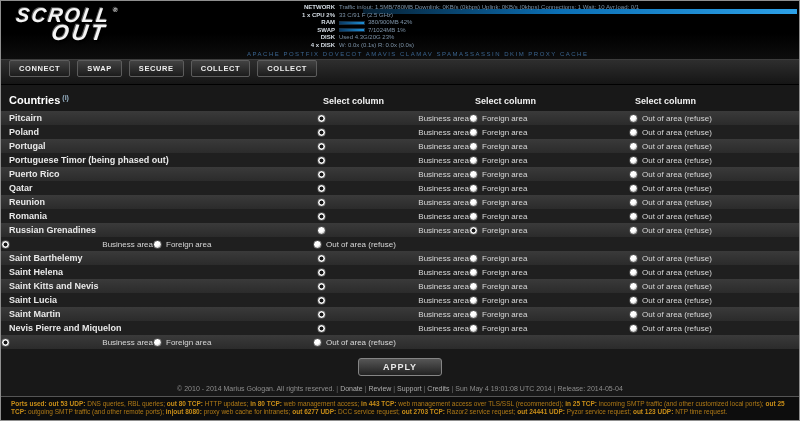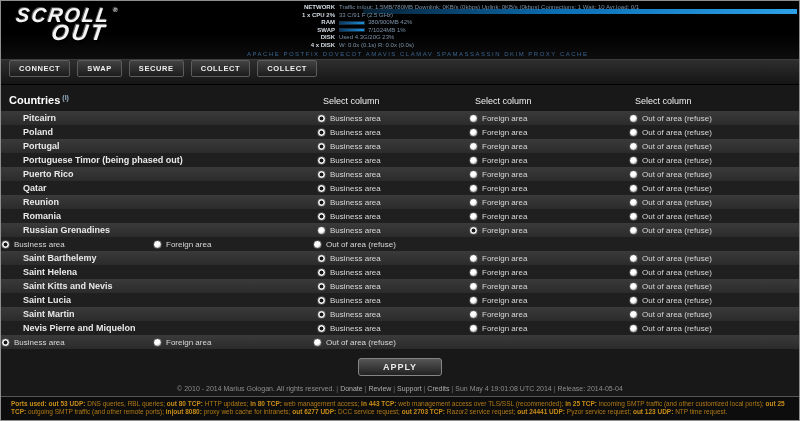--- a/index.html
+++ b/index.html
@@ -30,29 +30,29 @@
         border-bottom:1px solid #000; display:flex; align-items:flex-start; padding-left:8px; }
   .tab { background:linear-gradient(#424242,#1c1c1c); border:1px solid #5c5c5c; border-radius:2px;
          padding:3px 9px; margin-right:7px; font-size:7.5px; font-weight:bold; color:#f0f0f0;
          letter-spacing:0.6px; cursor:pointer; }
 
   
   main { padding-top:7px; }
   .table-head { display:flex; align-items:flex-end; padding:2px 0 5px; }
   .countries-h { flex:0 0 316px; padding-left:8px; font-size:11px; font-weight:bold; color:#fff; }
   .info { font-size:7px; color:#9ab4c8; margin-left:2px; vertical-align:4px; cursor:pointer; }
-  .colh { font-size:9px; font-weight:normal; color:#f2f2f2; cursor:pointer;padding-left:6px; }
+  .colh { font-size:9px; font-weight:bold; color:#f2f2f2; cursor:pointer;padding-left:6px; }
   .c0 { flex:0 0 152px; } .c1 { flex:0 0 160px; } .c2 { flex:1; }
 
   .row { display:flex; align-items:center; height:14px; }
   .row:nth-child(odd)  { background:linear-gradient(#3a3a3a,#2b2b2b); }
   .row:nth-child(even) { background:#1f1f1f; }
-  .cname { flex:0 0 316px; padding-left:22px; font-size:9px; font-weight:bold; color:#e9e9e9; white-space:nowrap; overflow:hidden; }
+  .cname { flex:0 0 316px; padding-left:8px; font-size:9px; font-weight:bold; color:#e9e9e9; white-space:nowrap; overflow:hidden; }
   .opt { display:flex; align-items:center; font-size:8px; color:#d8d8d8; cursor:pointer; }
-  .opt.o0 { flex:0 0 152px; } .opt.o1 { flex:0 0 160px; } .opt.o2 { flex:1; }
+  .opt.o0 { flex:0 0 152px;justify-content:space-between; } .opt.o1 { flex:0 0 160px; } .opt.o2 { flex:1; }
   input[type=radio] { appearance:none; -webkit-appearance:none; width:9px; height:9px; margin:0 4px 0 0;
     border-radius:50%; border:1px solid #555; cursor:pointer;
     background:radial-gradient(circle at 35% 30%, #ffffff 0 45%, #c9c9c9 72%, #8a8a8a 100%); }
   input[type=radio]:checked {
     background:radial-gradient(circle, #161616 0 32%, #f2f2f2 46% 70%, #9a9a9a 100%); }
 
   .apply-wrap { text-align:center; margin-top:7px; }
   .apply { font-family:inherit; font-size:9px; font-weight:bold; color:#e8e8e8; letter-spacing:1px;
            background:linear-gradient(#565656,#222); border:1px solid #858585; border-radius:3px;
            padding:3px 24px; cursor:pointer; }

